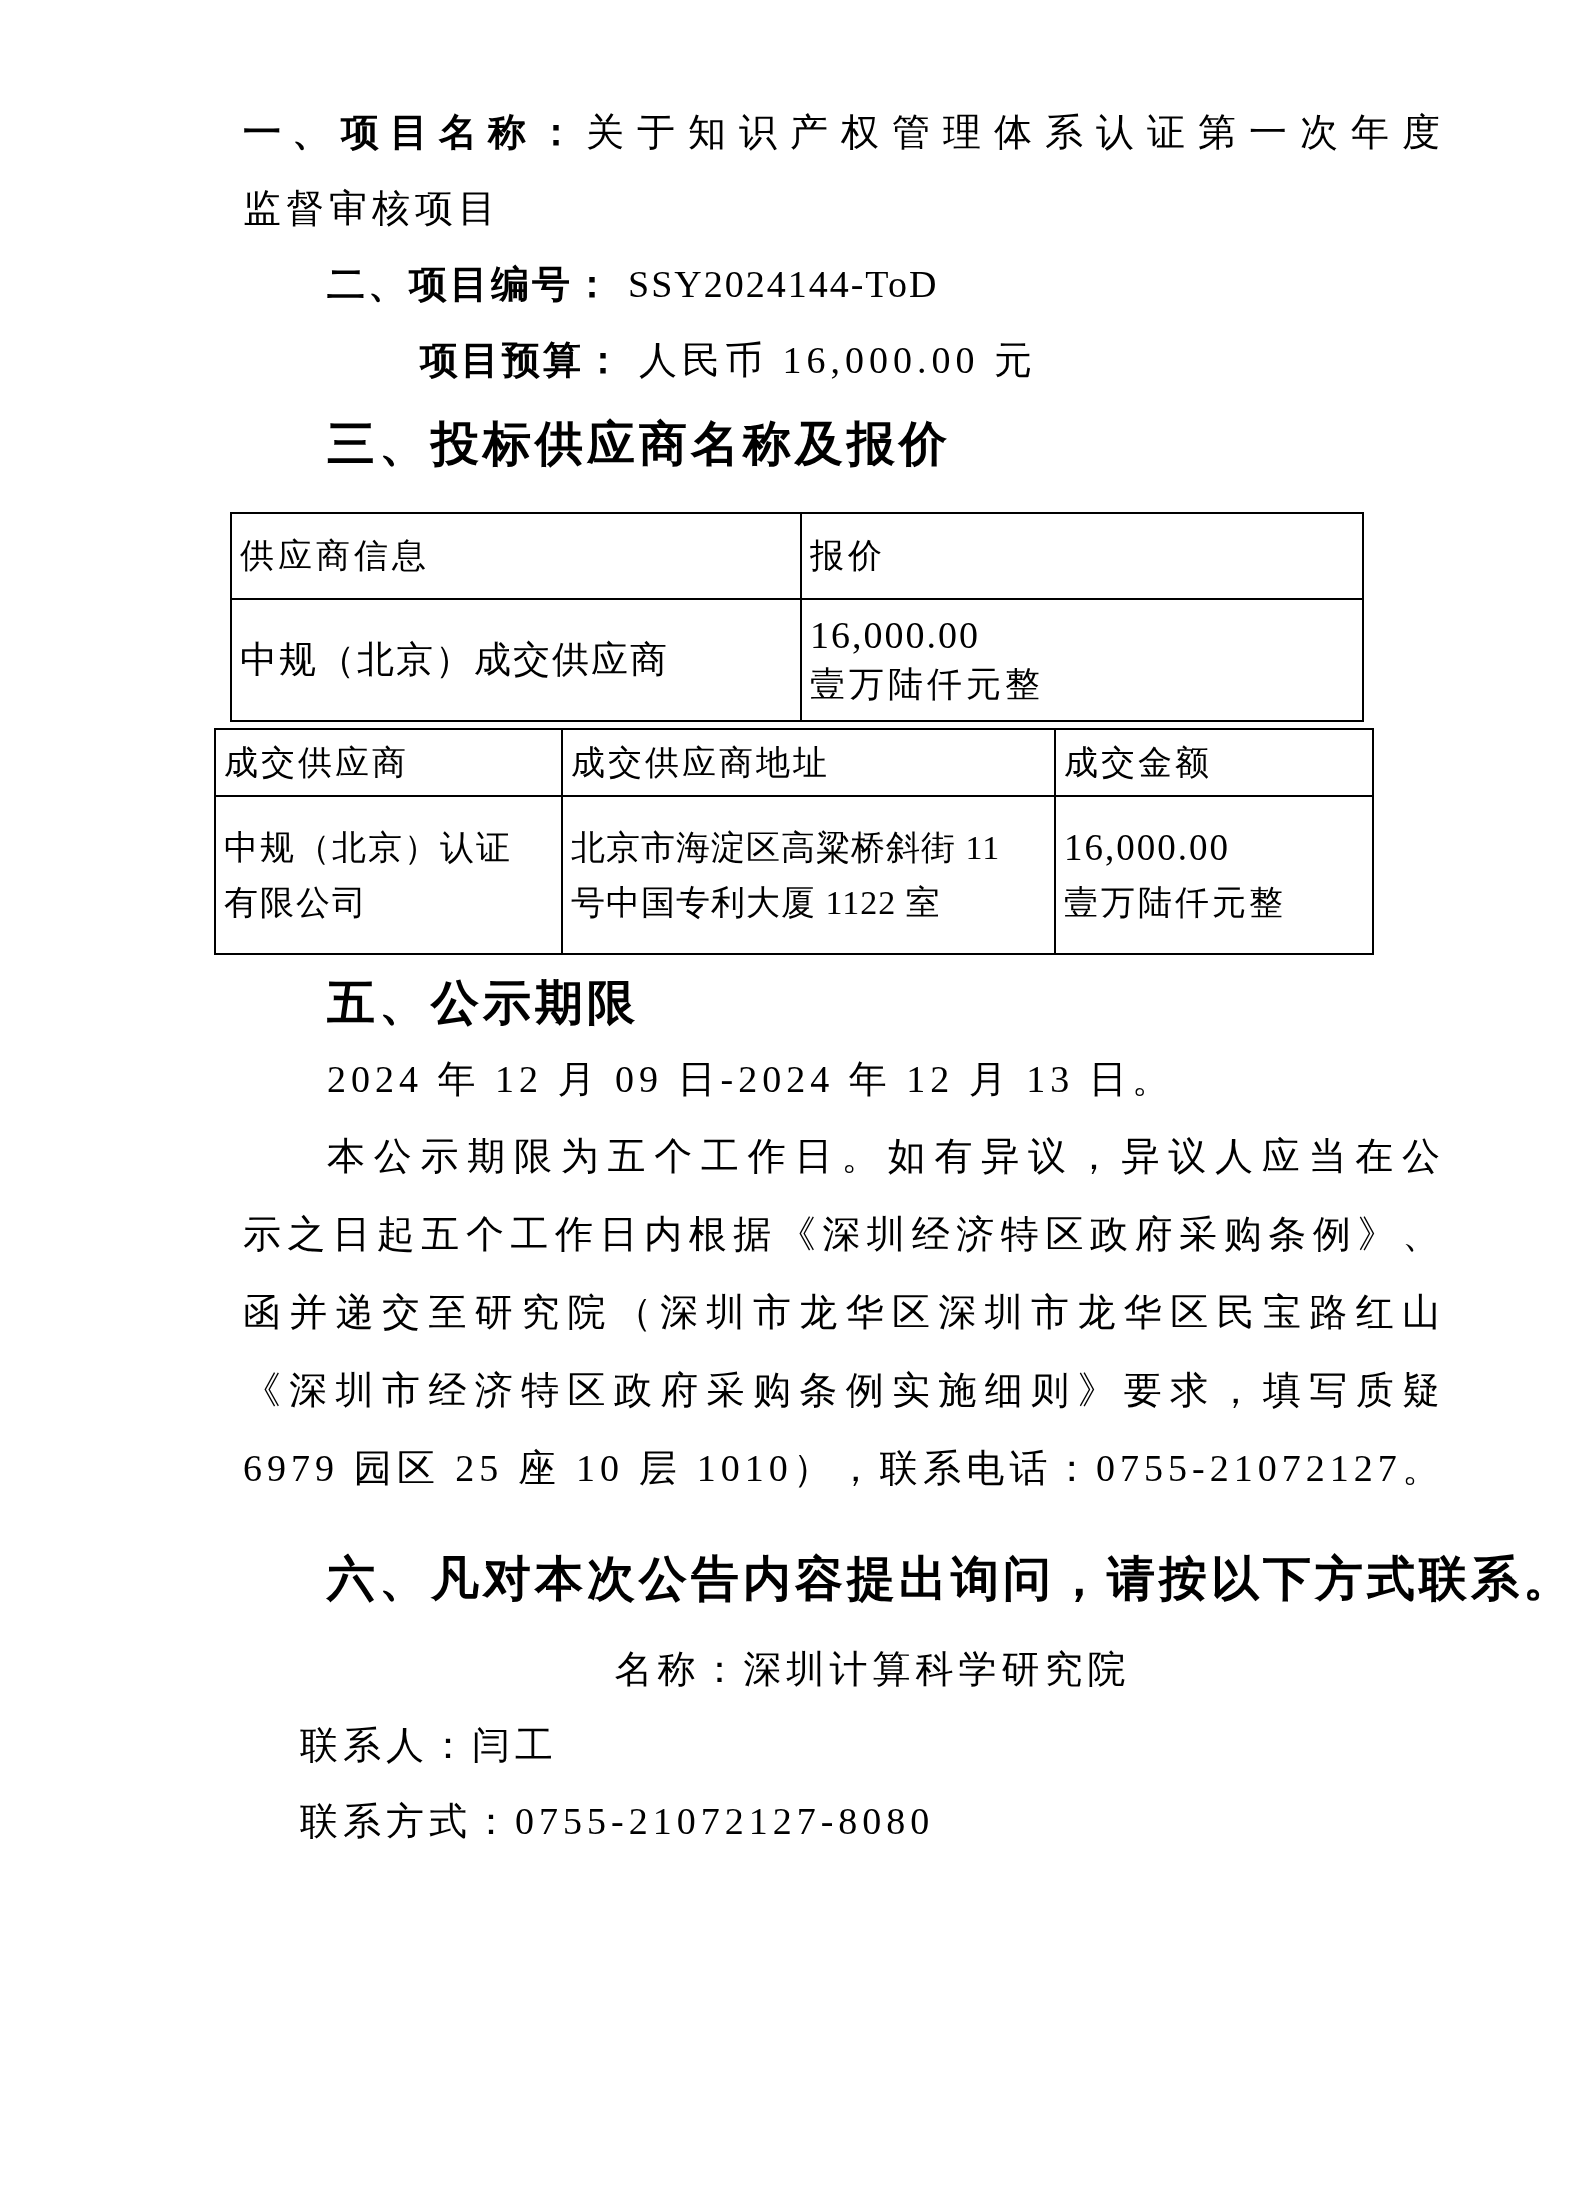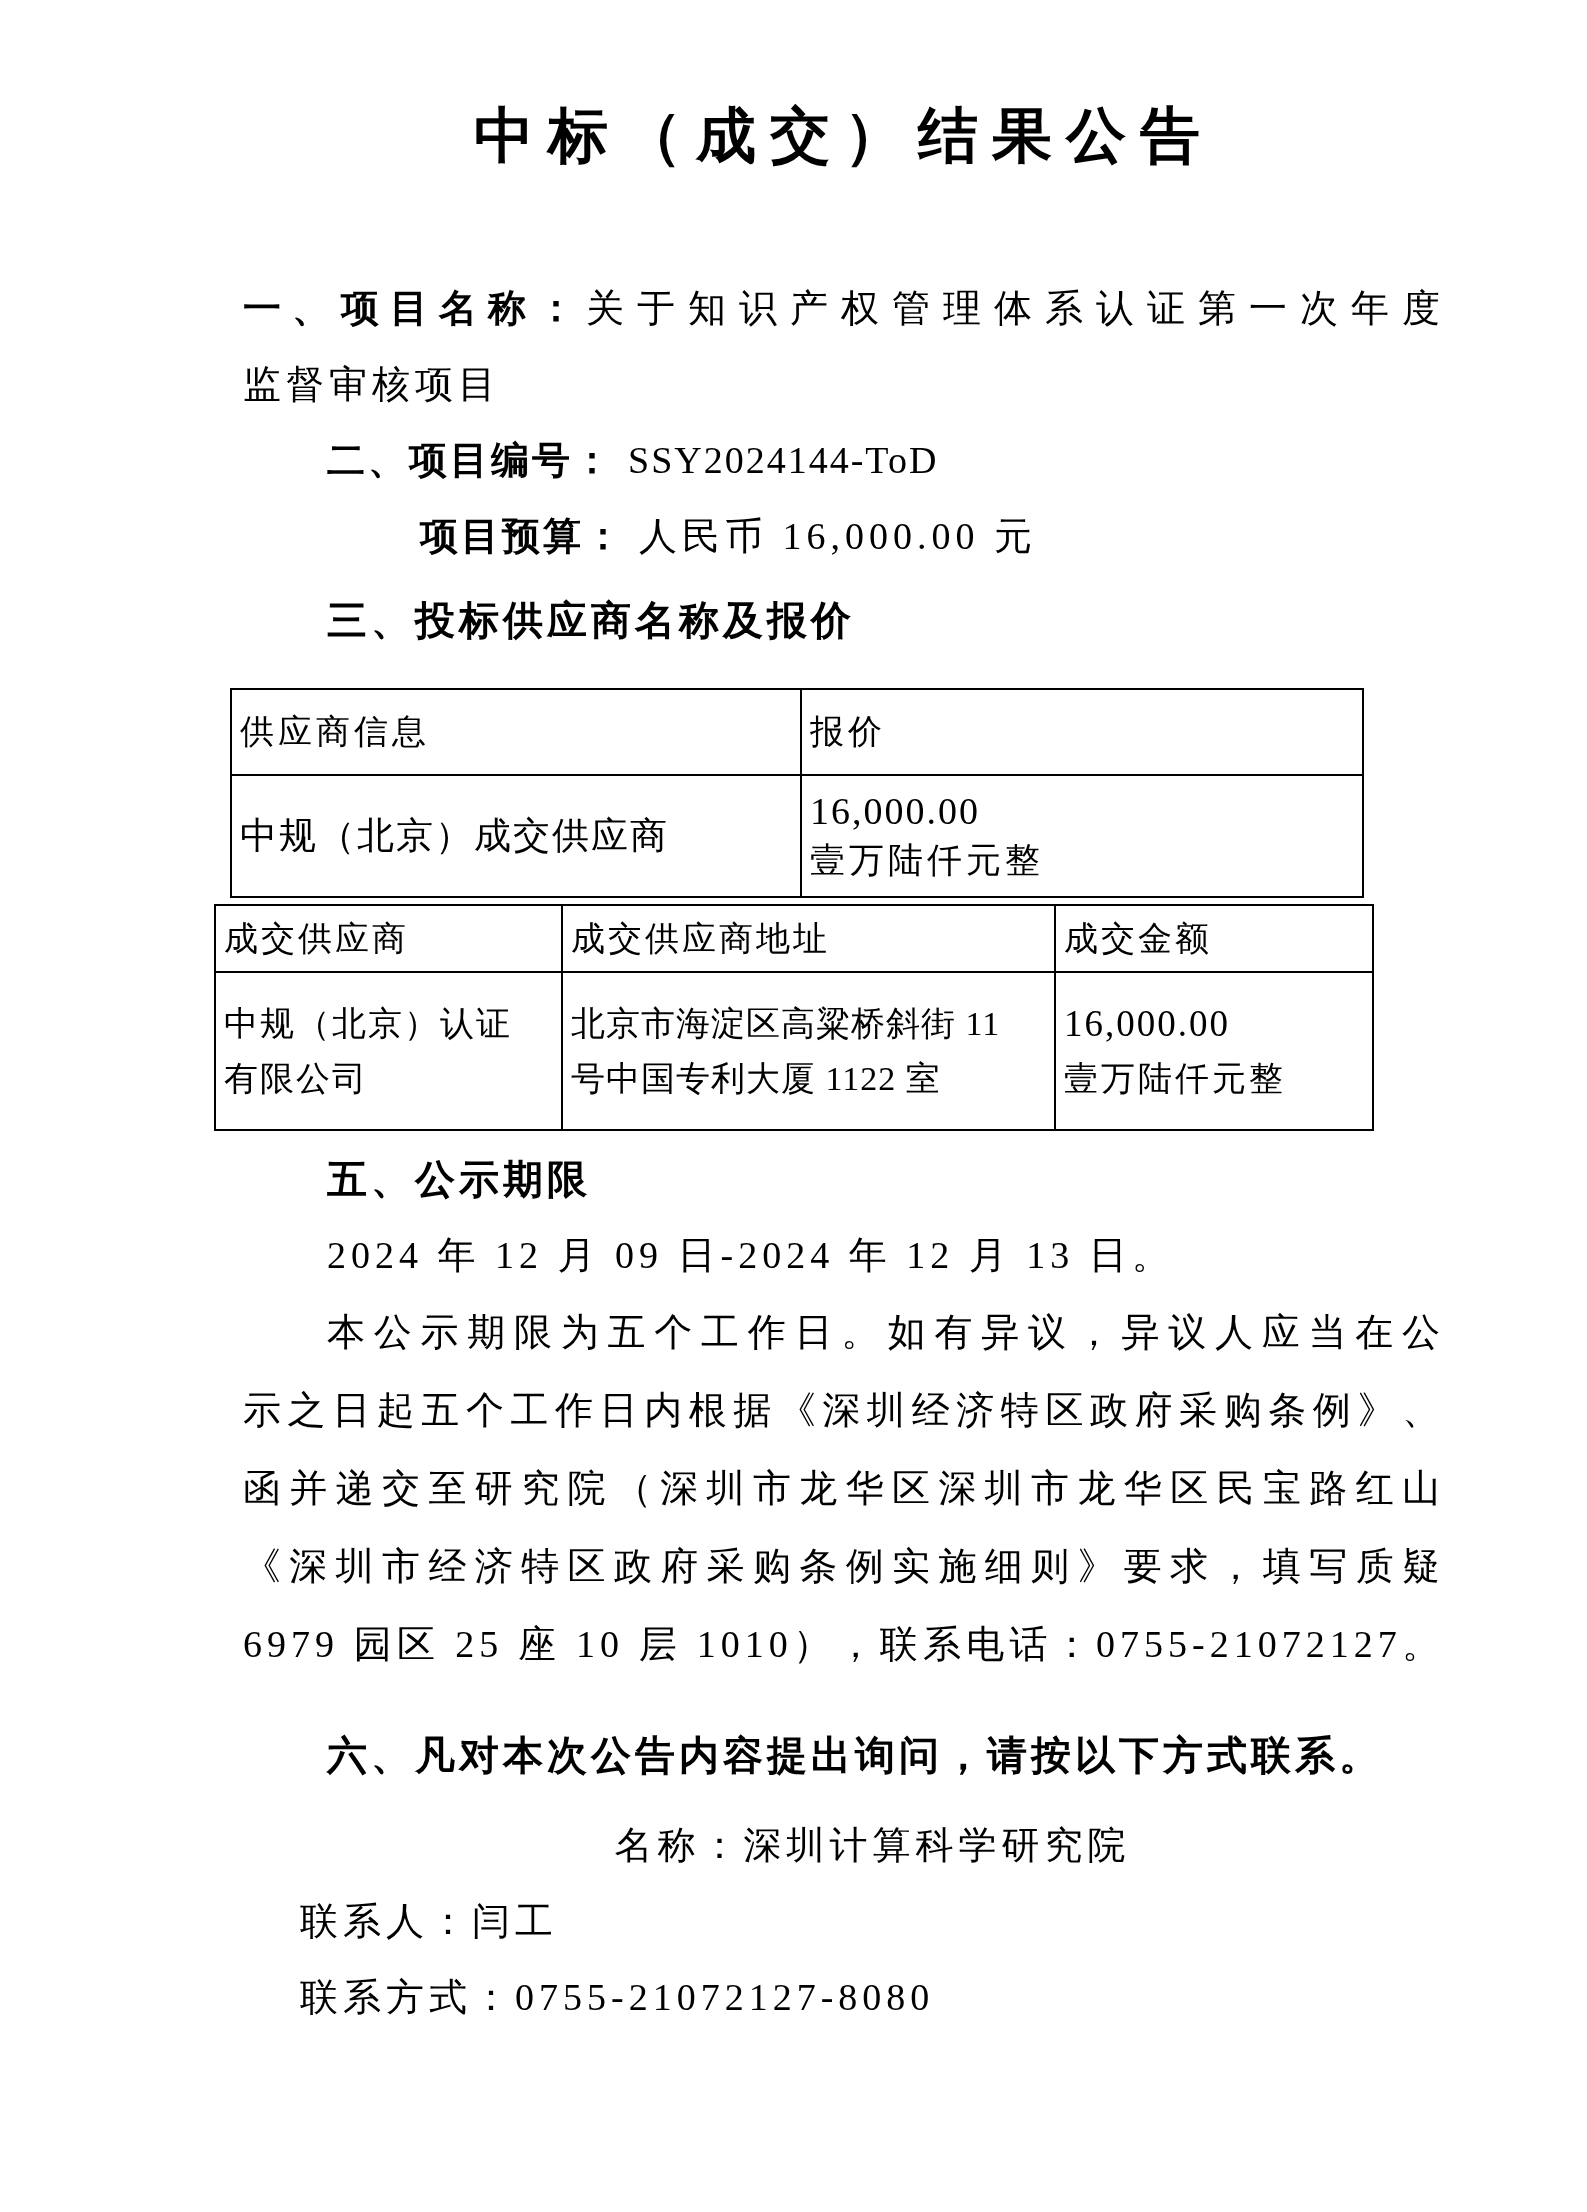--- a/index.html
+++ b/index.html
@@ -41,21 +41,21 @@
     font-family:"Liberation Sans","DejaVu Sans",sans-serif;
     font-weight:700;
     letter-spacing:3px;
   }
   .sec-heading {
     margin-left:243px;
     width:1202px;
     padding-left:84px;
     font-family:"Liberation Sans","DejaVu Sans",sans-serif;
     font-weight:700;
-    font-size:40px;
+    font-size:48px;
     letter-spacing:4px;
     line-height:76px;
     white-space:nowrap;
   }
   .value-gap { margin-left:14px; }
   
   table { border-collapse:collapse; table-layout:fixed; background:#ffffff; }
   td {
     border:2px solid #000000;
     text-align:left;
@@ -77,21 +77,20 @@
   .mt-s5 { margin-top:10px; }
   .mt-s6 { margin-top:34px; }
   .mt-contact { margin-top:14px;text-align:center; }
   .notice-line { line-height:78px; }
 </style>
 </head>
 <body>
 
 <div class="page">
 
-  <div class="doc-title">中标（成交）结果公告</div>
 
   <div class="line just" style="margin-top:94px;">
     <span class="bold-label">一、项目名称：</span><span>关于知识产权管理体系认证第一次年度</span>
   </div>
   <div class="line">监督审核项目</div>
 
   <div class="line indent2">
     <span class="bold-label">二、项目编号：</span><span class="value-gap num">SSY2024144-ToD</span>
   </div>
   <div class="line indent-budget">

